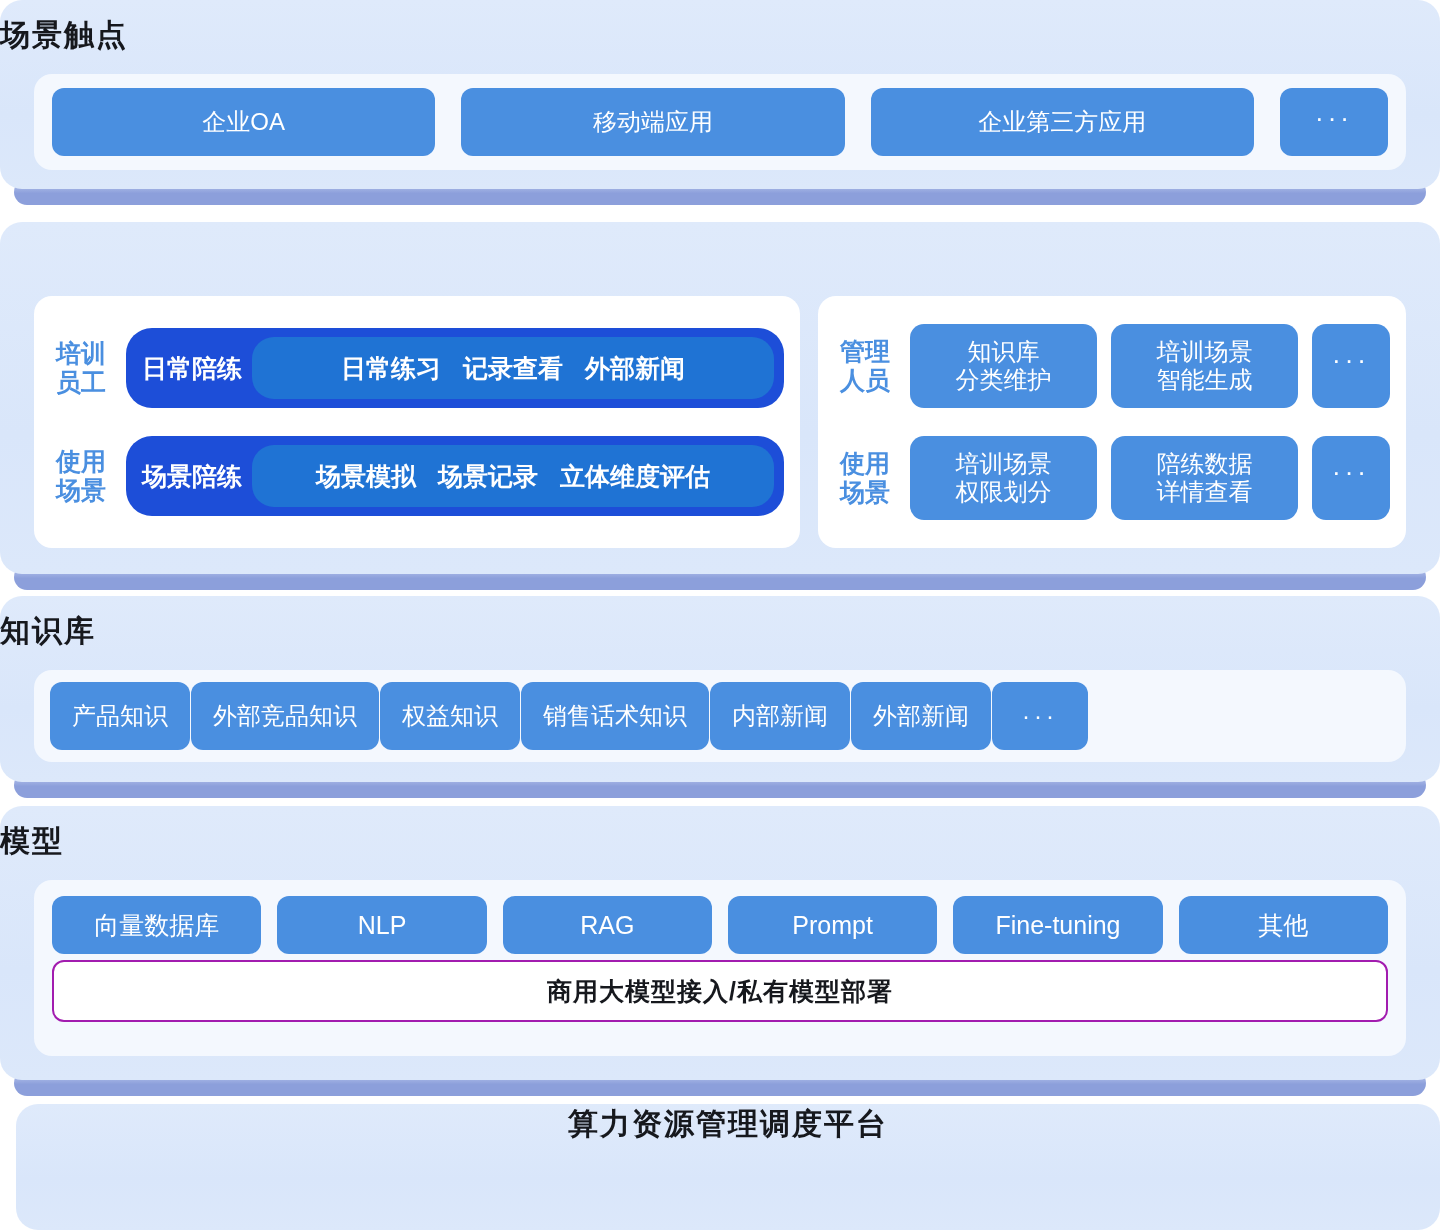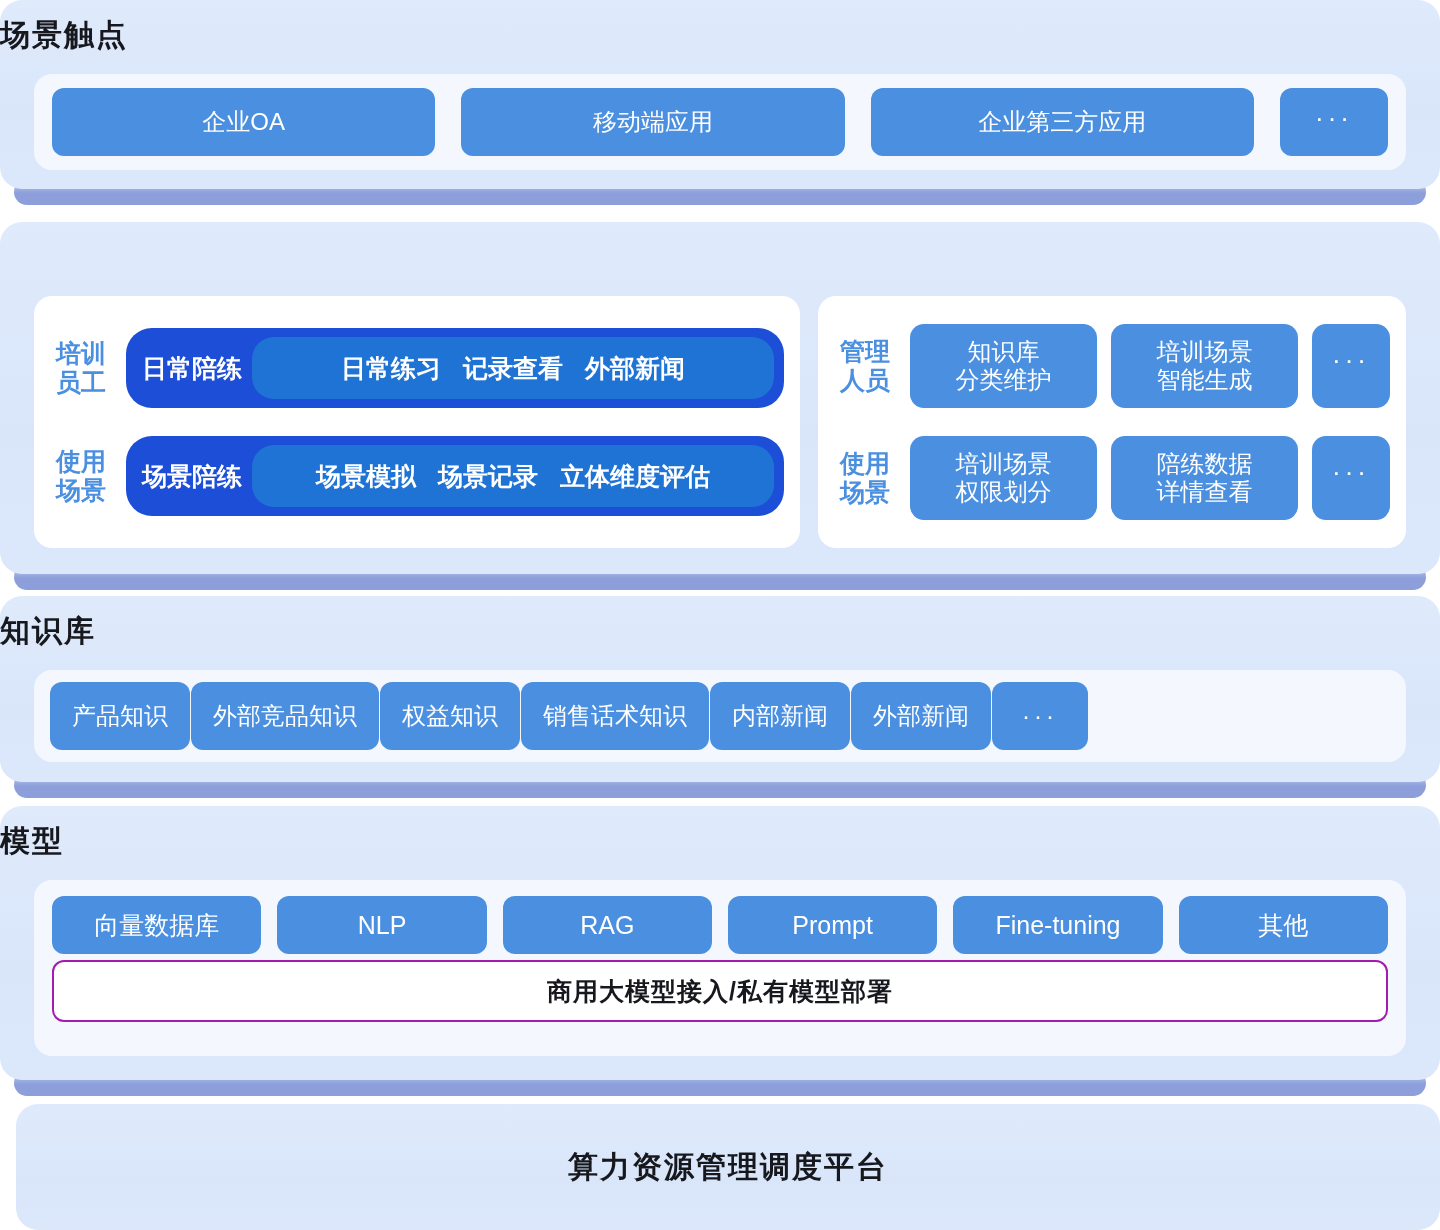--- a/index.html
+++ b/index.html
@@ -252,21 +252,20 @@
     font-weight: bold;
     color: #16181d;
     letter-spacing: 1px;
   }
 
   
   #layer-platform { top: 1104px; height: 126px; }
   #layer-platform .layer-panel {
     bottom: 0;
     display: flex;
-    align-items: center;
     justify-content: center;
     margin-left: 16px;
   }
   #layer-platform .platform-title {
     font-size: 30px;
     font-weight: bold;
     color: #16181d;
     letter-spacing: 2px;
   }
 </style>

